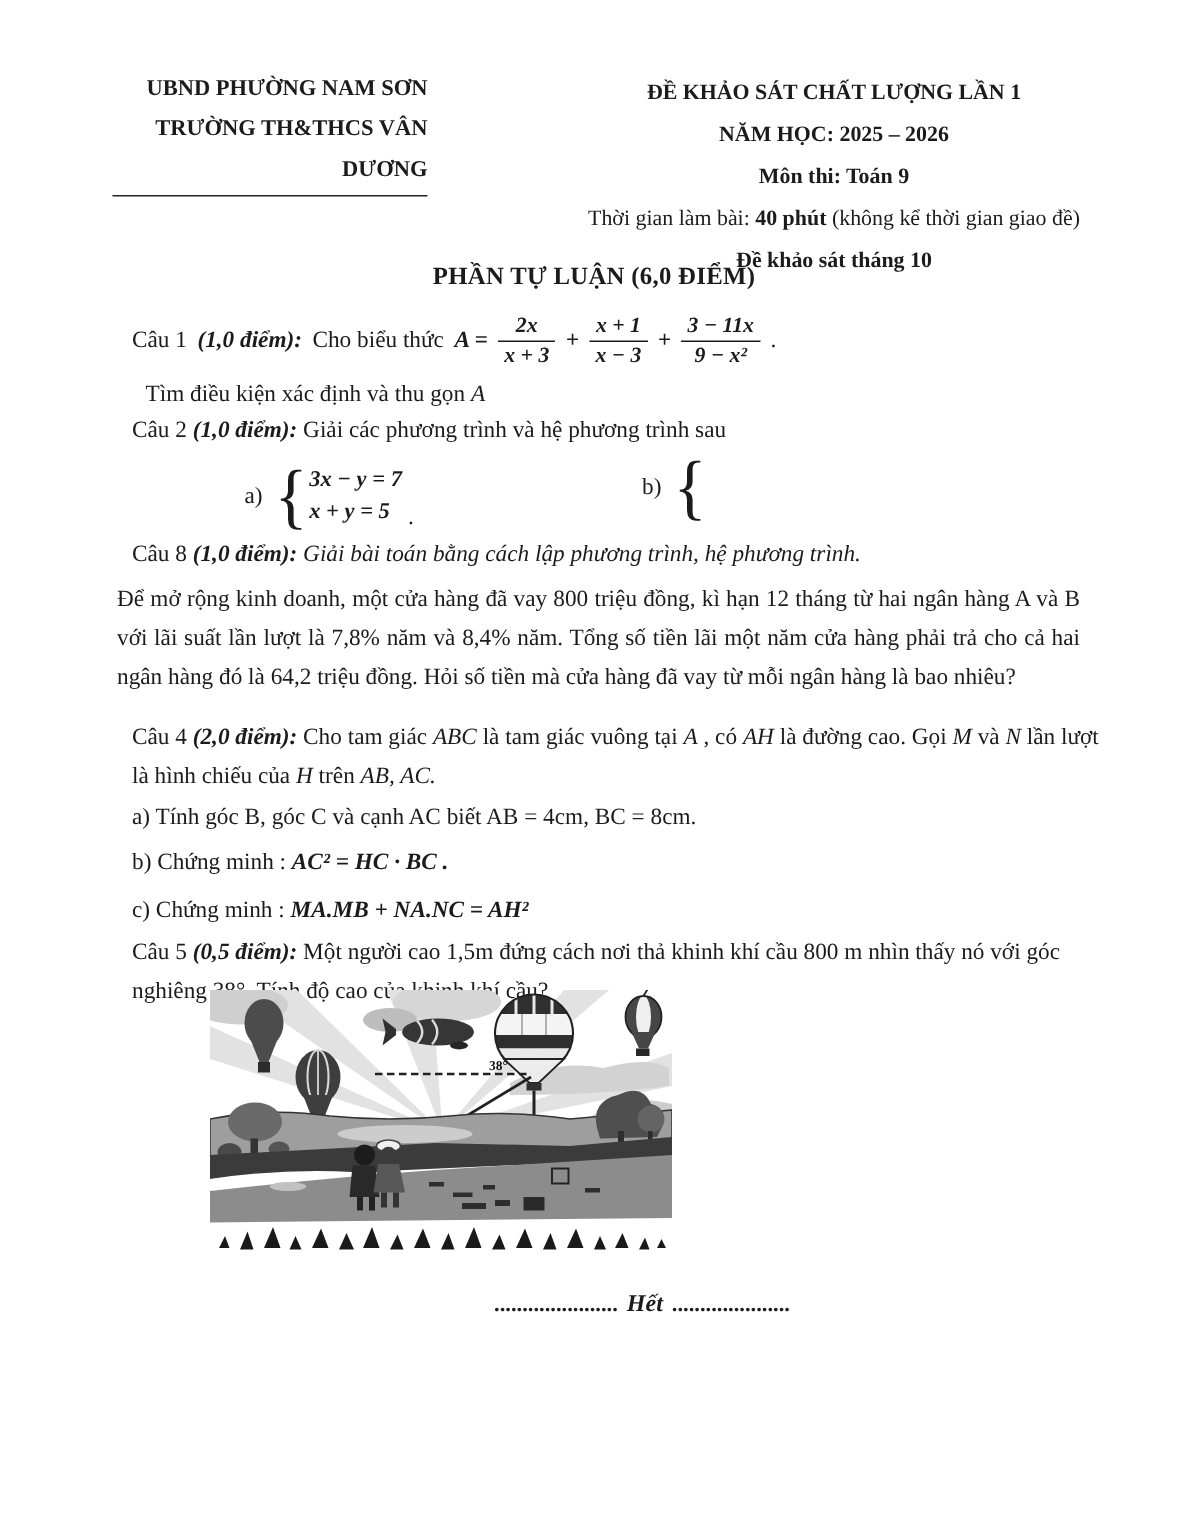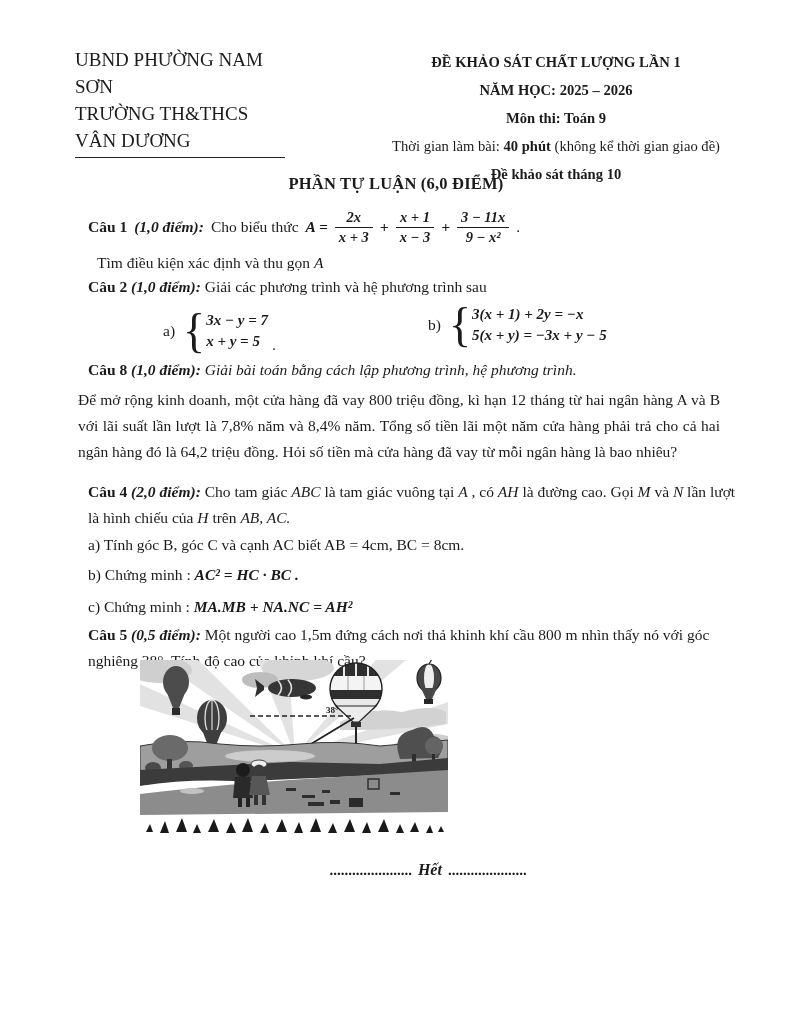--- a/index.html
+++ b/index.html
@@ -10,29 +10,29 @@
     color:#1b1b1b;
     font-family:"Liberation Serif","DejaVu Serif",serif;
     font-size:15.5px;
     overflow:hidden;
   }
   .abs{position:absolute;}
   .b{font-weight:bold;}
   .it{font-style:italic;}
 
   
-  .hdr-left{top:46px;left:75px;width:210px;text-align:left;font-weight:normal;font-size:19px;line-height:27px;}
+  .hdr-left{top:46px;left:75px;width:210px;text-align:right;font-weight:bold;font-size:15px;line-height:27px;}
   .hdr-left .underlined{display:inline-block;border-bottom:1.6px solid #222;padding-bottom:3px;}
   .hdr-right{top:48px;left:372px;width:368px;text-align:center;font-size:14.6px;line-height:28px;font-weight:bold;}
   .hdr-right .normal{font-weight:normal;}
 
   .section-title{top:174px;left:0;width:792px;text-align:center;font-weight:bold;font-size:16.5px;letter-spacing:.2px;}
 
   
-  .qhead .lbl{font-weight:bold;text-align:center;}
+  .qhead .lbl{font-weight:normal;text-align:center;}
   .qhead .pts{font-weight:bold;font-style:italic;}
 
   
   .q1row{top:201px;left:88px;display:flex;align-items:center;gap:7px;height:52px;white-space:nowrap;}
   .math{font-style:italic;}
   .frac{display:inline-block;text-align:center;vertical-align:middle;font-style:italic;font-size:14.5px;line-height:1.15;}
   .frac .num{display:block;border-bottom:1.3px solid #1b1b1b;padding:0 4px 1px;}
   .frac .den{display:block;padding:1px 4px 0;}
 
   .q1task{top:254px;left:97px;}
@@ -123,24 +123,20 @@
           <span>3x − y = 7</span>
           <span>x + y = 5</span>
         </span>
         <span class="sys-period">.</span>
       </span>
     </div>
     <div class="sys-b">
       <span class="sys-label">b)</span>
       <span class="system">
         <span class="brace">{</span>
-        <span class="eqs">
-          <span>3(x + 1) + 2y = −x</span>
-          <span>5(x + y) = −3x + y − 5</span>
-        </span>
       </span>
     </div>
   </div>
 
   <div class="abs q3head qhead">
     <span class="lbl">Câu 8</span>
     <span class="pts">(1,0 điểm):</span>
     <span class="txt">Giải bài toán bằng cách lập phương trình, hệ phương trình.</span>
   </div>
   <div class="abs q3body">Để mở rộng kinh doanh, một cửa hàng đã vay 800 triệu đồng, kì hạn 12 tháng từ hai ngân hàng A và B với lãi suất lần lượt là 7,8% năm và 8,4% năm. Tổng số tiền lãi một năm cửa hàng phải trả cho cả hai ngân hàng đó là 64,2 triệu đồng. Hỏi số tiền mà cửa hàng đã vay từ mỗi ngân hàng là bao nhiêu?</div>

